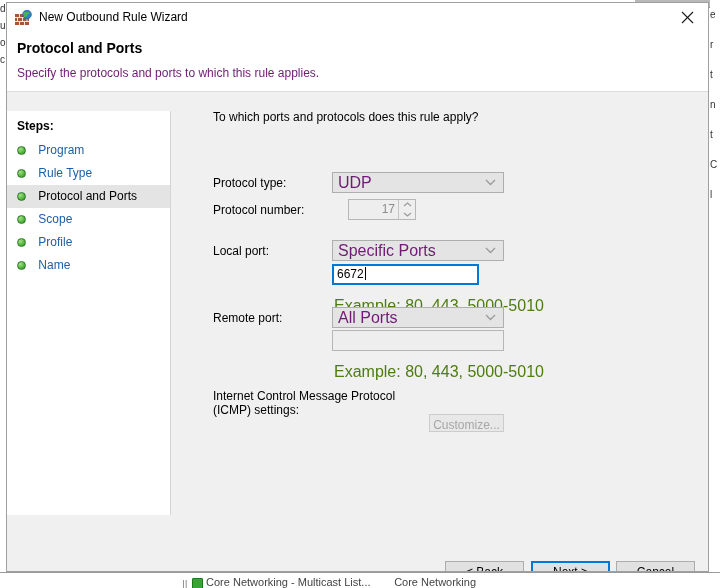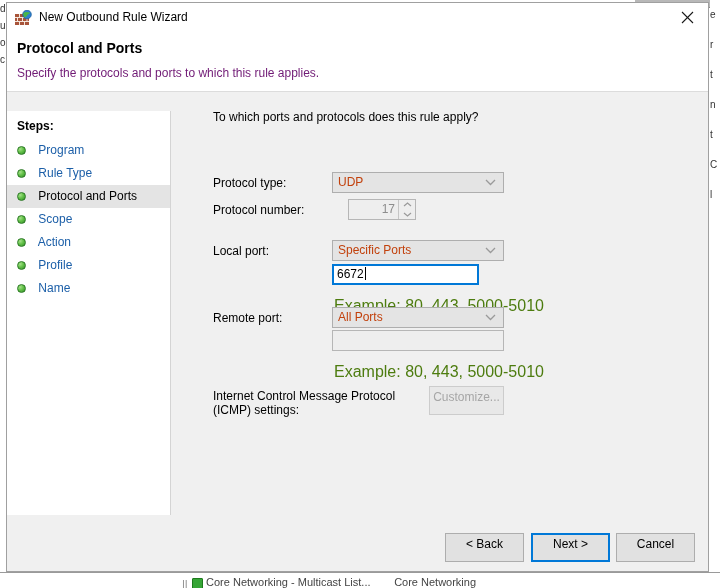--- a/index.html
+++ b/index.html
@@ -227,22 +227,22 @@
     color: #000;
     white-space: nowrap;
   }
 
   .combo {
     position: absolute;
     box-sizing: border-box;
     height: 21px;
     background: #e4e4e4;
     border: 1px solid #aeaeae;
-    font-size: 12px;
-    color: #c2410c;
+    font-size: 16px;
+    color: #701a75;
     line-height: 19px;
     padding-left: 5px;
     white-space: nowrap;
   }
   .combo .chev {
     position: absolute;
     right: 7px; top: 0;
     height: 19px;
     display: flex;
     align-items: center;
@@ -315,28 +315,29 @@
     position: absolute;
     font-size: 16px;
     color: #4d7c0f;
     white-space: nowrap;
     margin-top: 8px;
   }
 
   .btn {
     position: absolute;
     box-sizing: border-box;
-    height: 29px;
+    height: 18px;
     background: #e1e1e1;
     border: 1px solid #adadad;
     font-size: 12px;
     color: #000;
     text-align: center;
     line-height: 21px;
     white-space: nowrap;
+    margin-top: 28px;
   }
   .btn.disabled {
     color: #a6a6a6;
     background: #e8e8e8;
     border: 1px solid #cccccc;
   }
   .btn.default {
     border: 2px solid #0078d7;
     line-height: 19px;
   }
@@ -435,24 +436,20 @@
         <div class="step-item current">
           <span class="step-bullet"></span>
           <span class="step-label">Protocol and Ports</span>
         </div>
         <div class="step-item">
           <span class="step-bullet"></span>
           <span class="step-label">Scope</span>
         </div>
         <div class="step-item">
           <span class="step-bullet"></span>
-          <span class="step-label">Action</span>
-        </div>
-        <div class="step-item">
-          <span class="step-bullet"></span>
           <span class="step-label">Profile</span>
         </div>
         <div class="step-item">
           <span class="step-bullet"></span>
           <span class="step-label">Name</span>
         </div>
       </div>
     </div>
 
     <div class="main">

